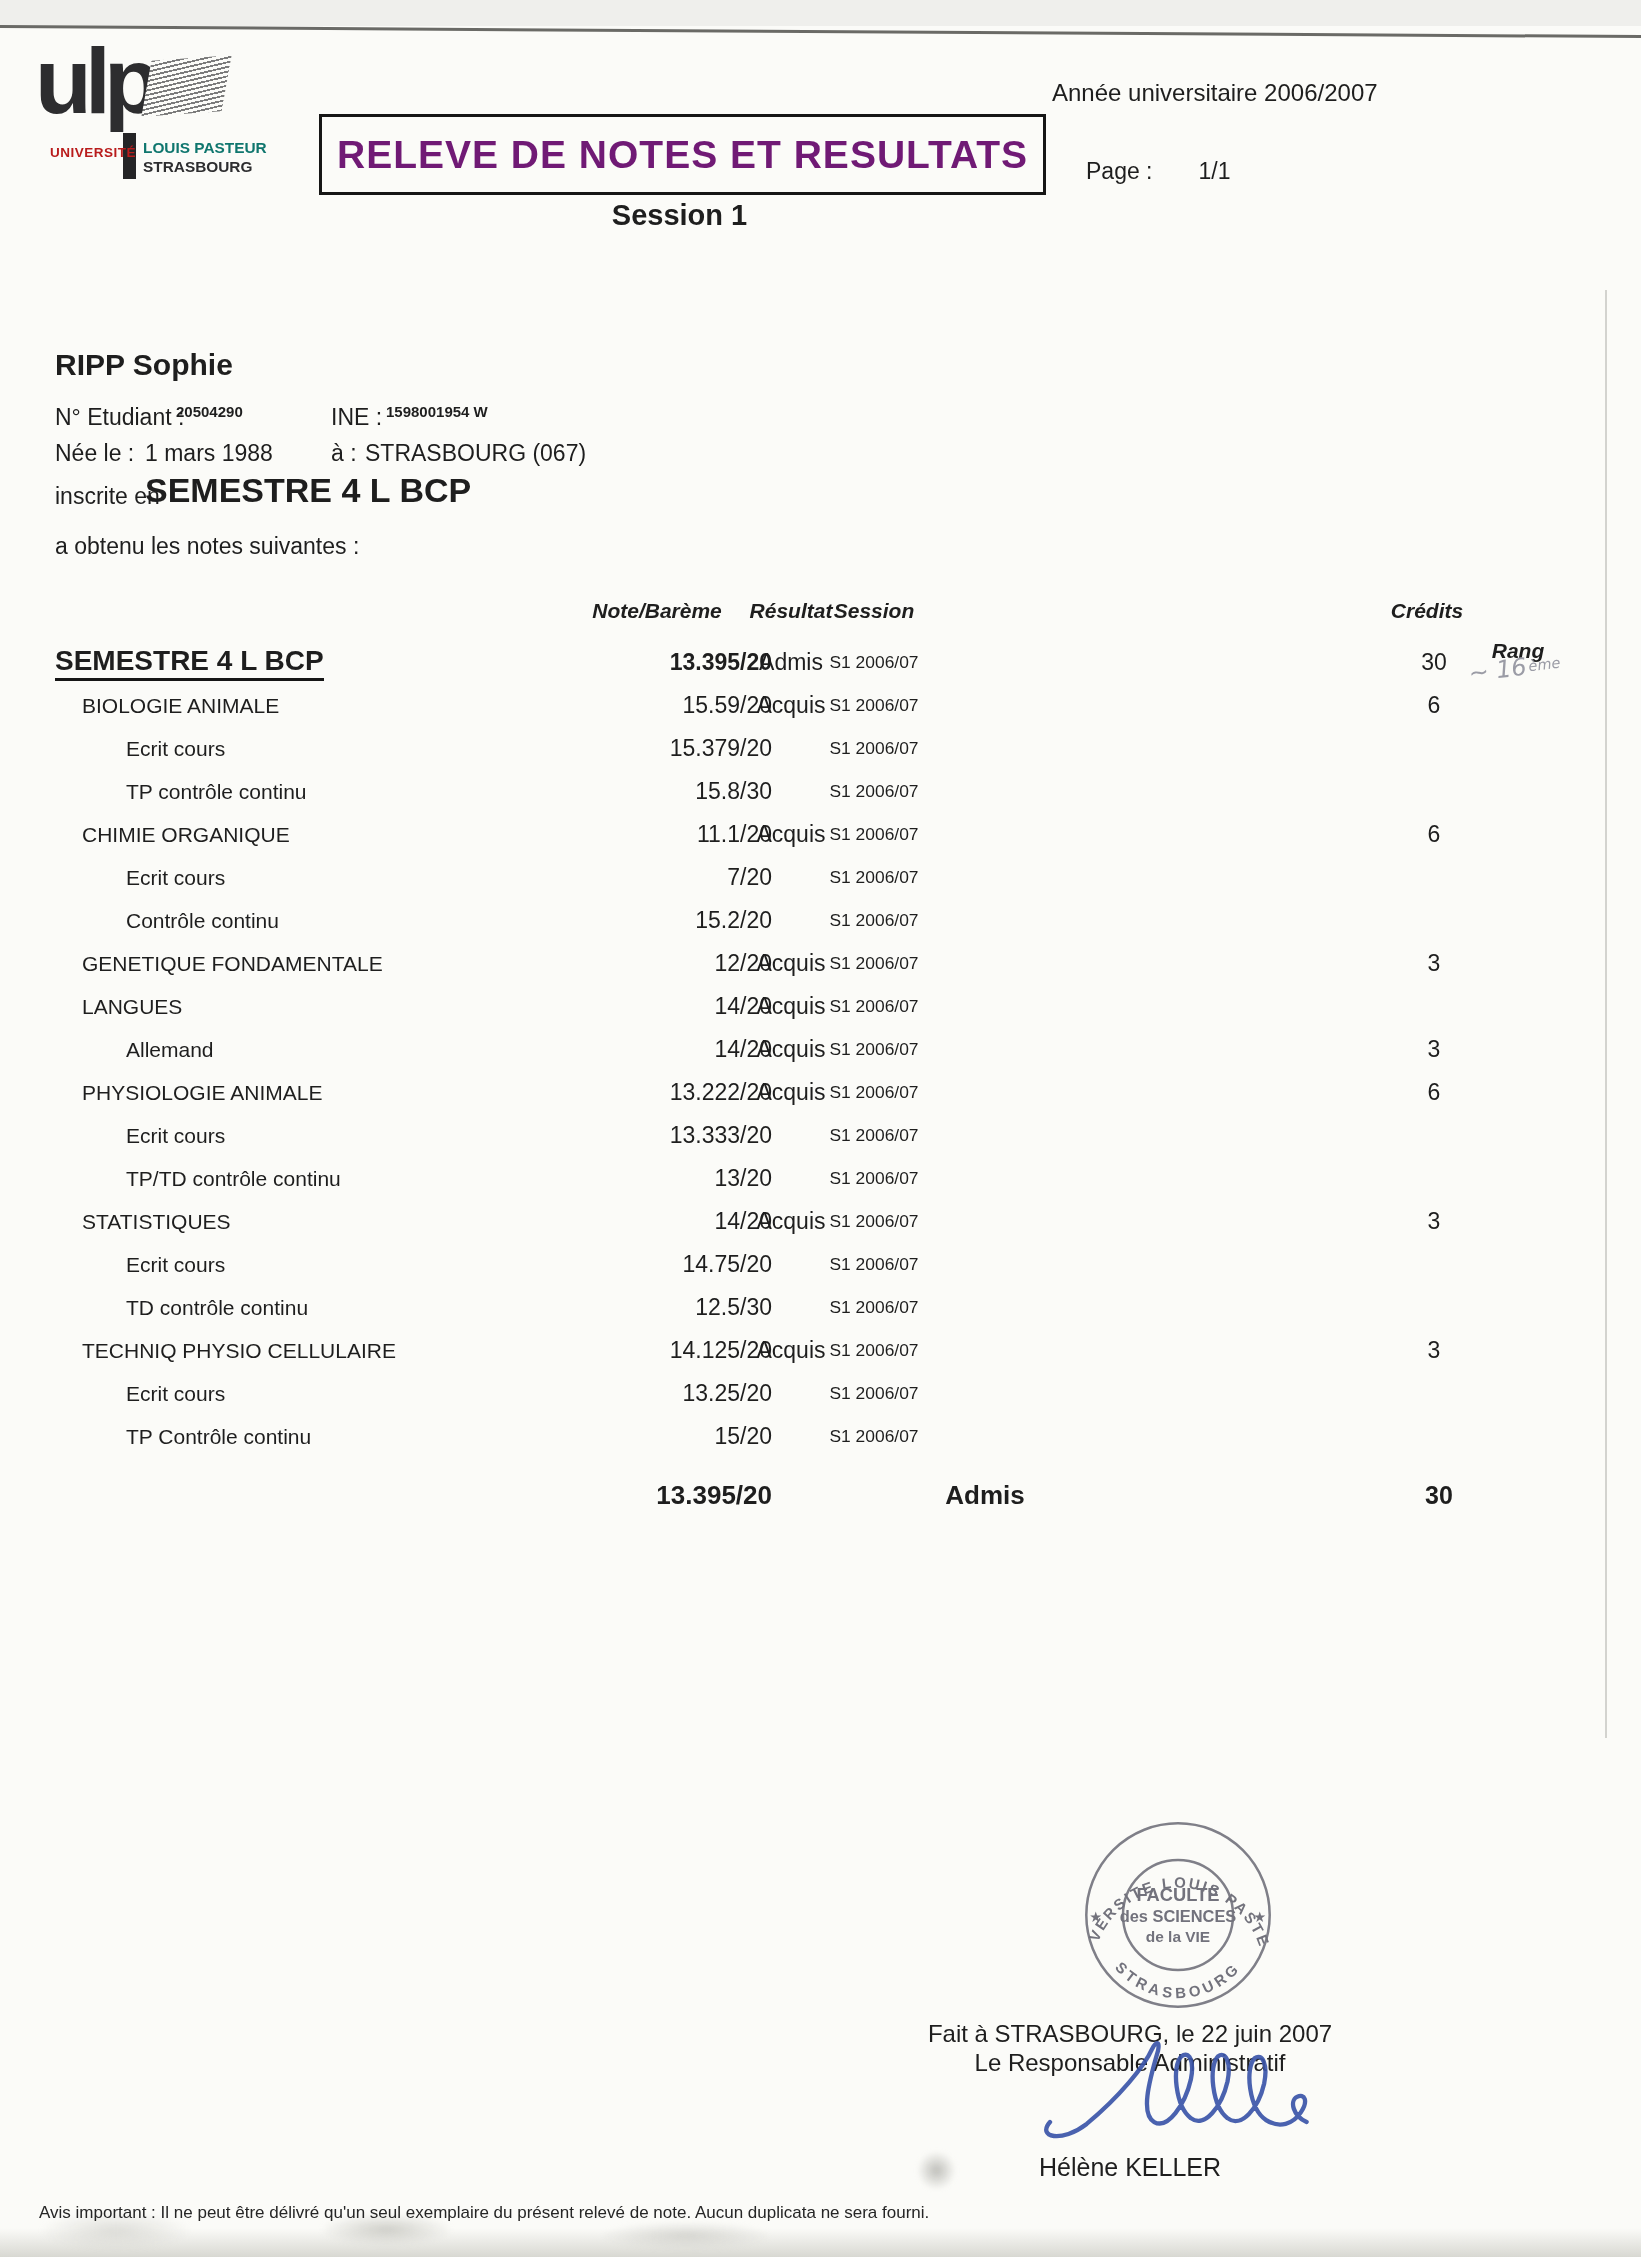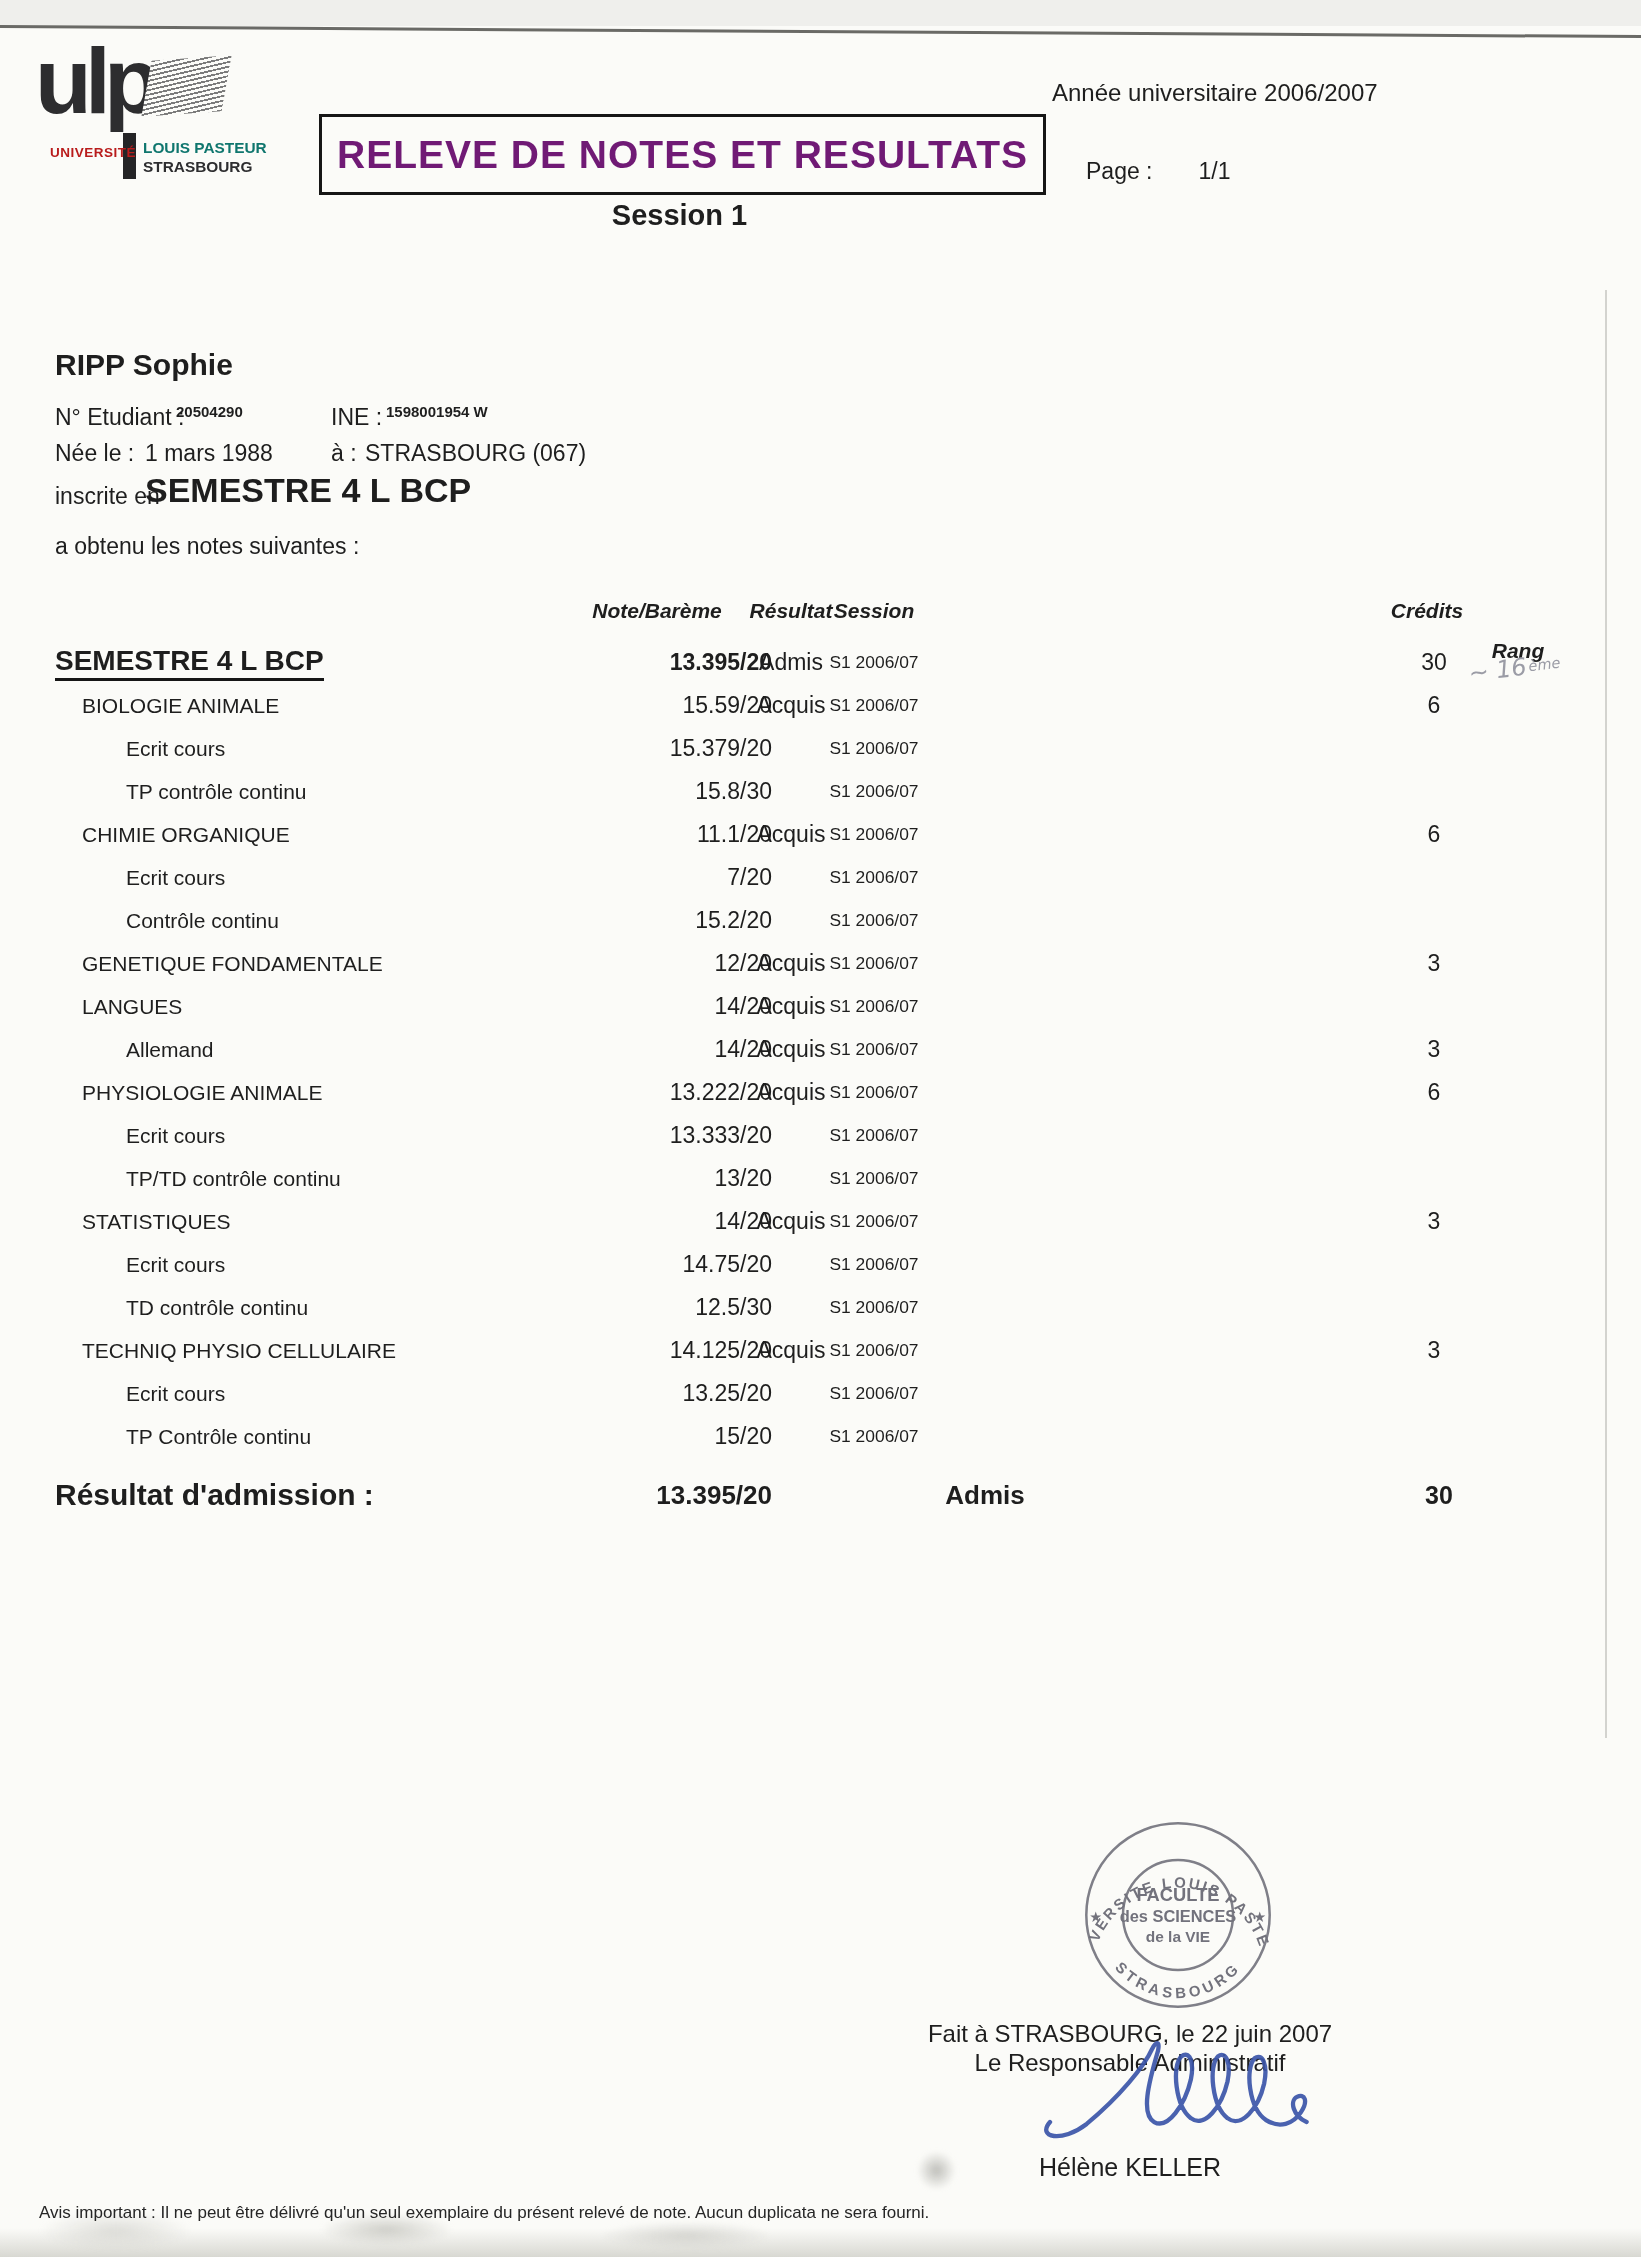--- a/index.html
+++ b/index.html
@@ -328,21 +328,20 @@
         <span>TP Contrôle continu</span>
       </div>
       <div class="cell c-note">15/20</div>
 
       <div class="cell c-ses">S1 2006/07</div>
 
     </div>
   </div>
 
 <div class="admission">
-  <div class="cell adm-label">Résultat d'admission :</div>
   <div class="cell adm-note">13.395/20</div>
   <div class="cell adm-res">Admis</div>
   <div class="cell adm-cred">30</div>
 </div>
 
 <svg class="abs stamp-svg" width="222" height="222" viewBox="0 0 230 230">
   <g fill="none" stroke="#72727c" stroke-width="2.6" opacity="0.9">
     <circle cx="115" cy="115" r="95"></circle>
     <circle cx="115" cy="115" r="57"></circle>
   </g>

